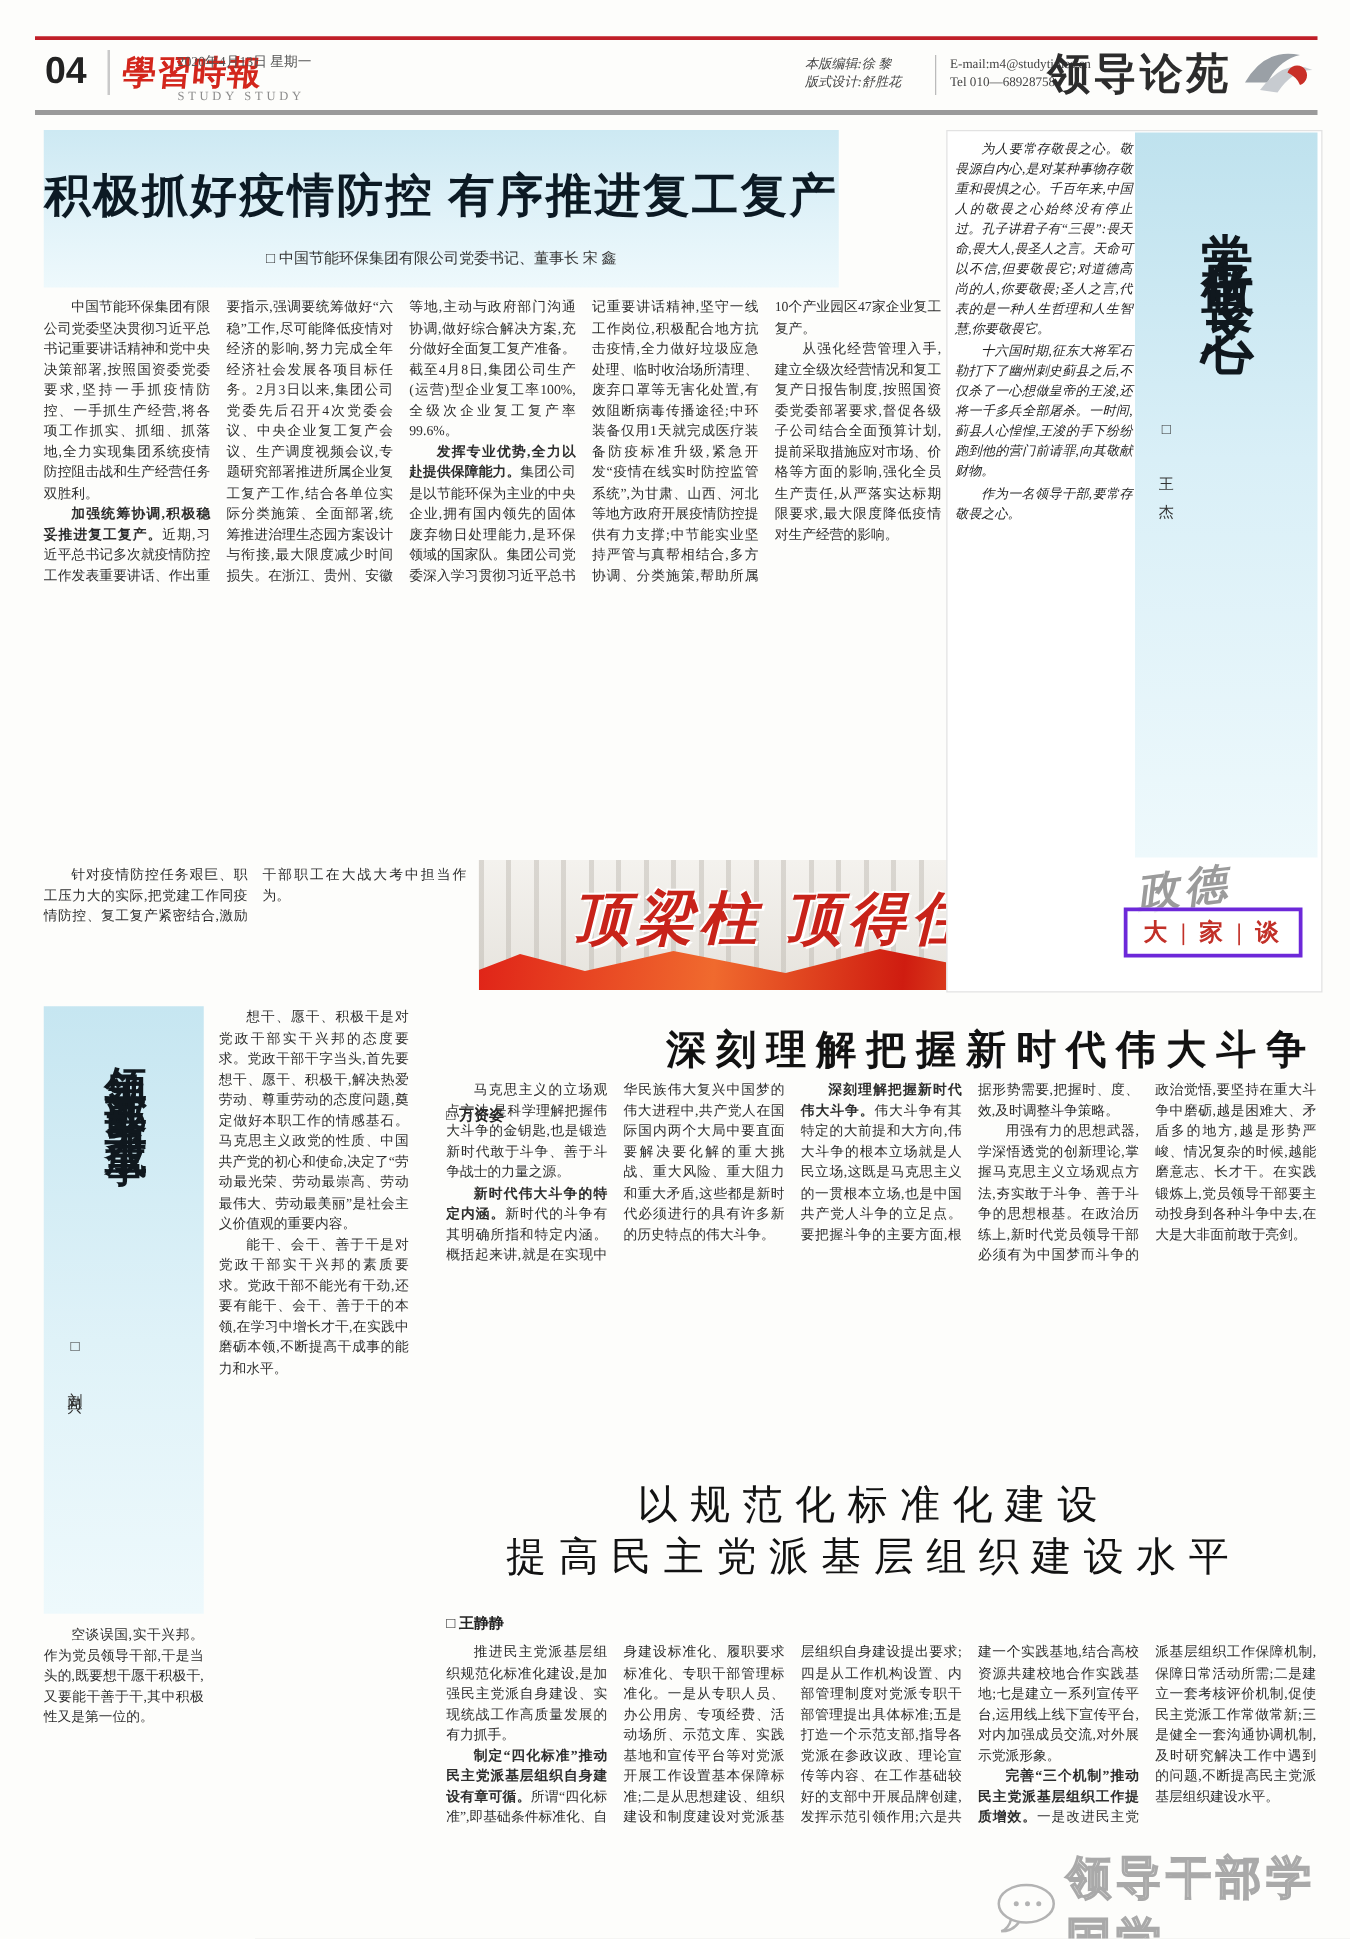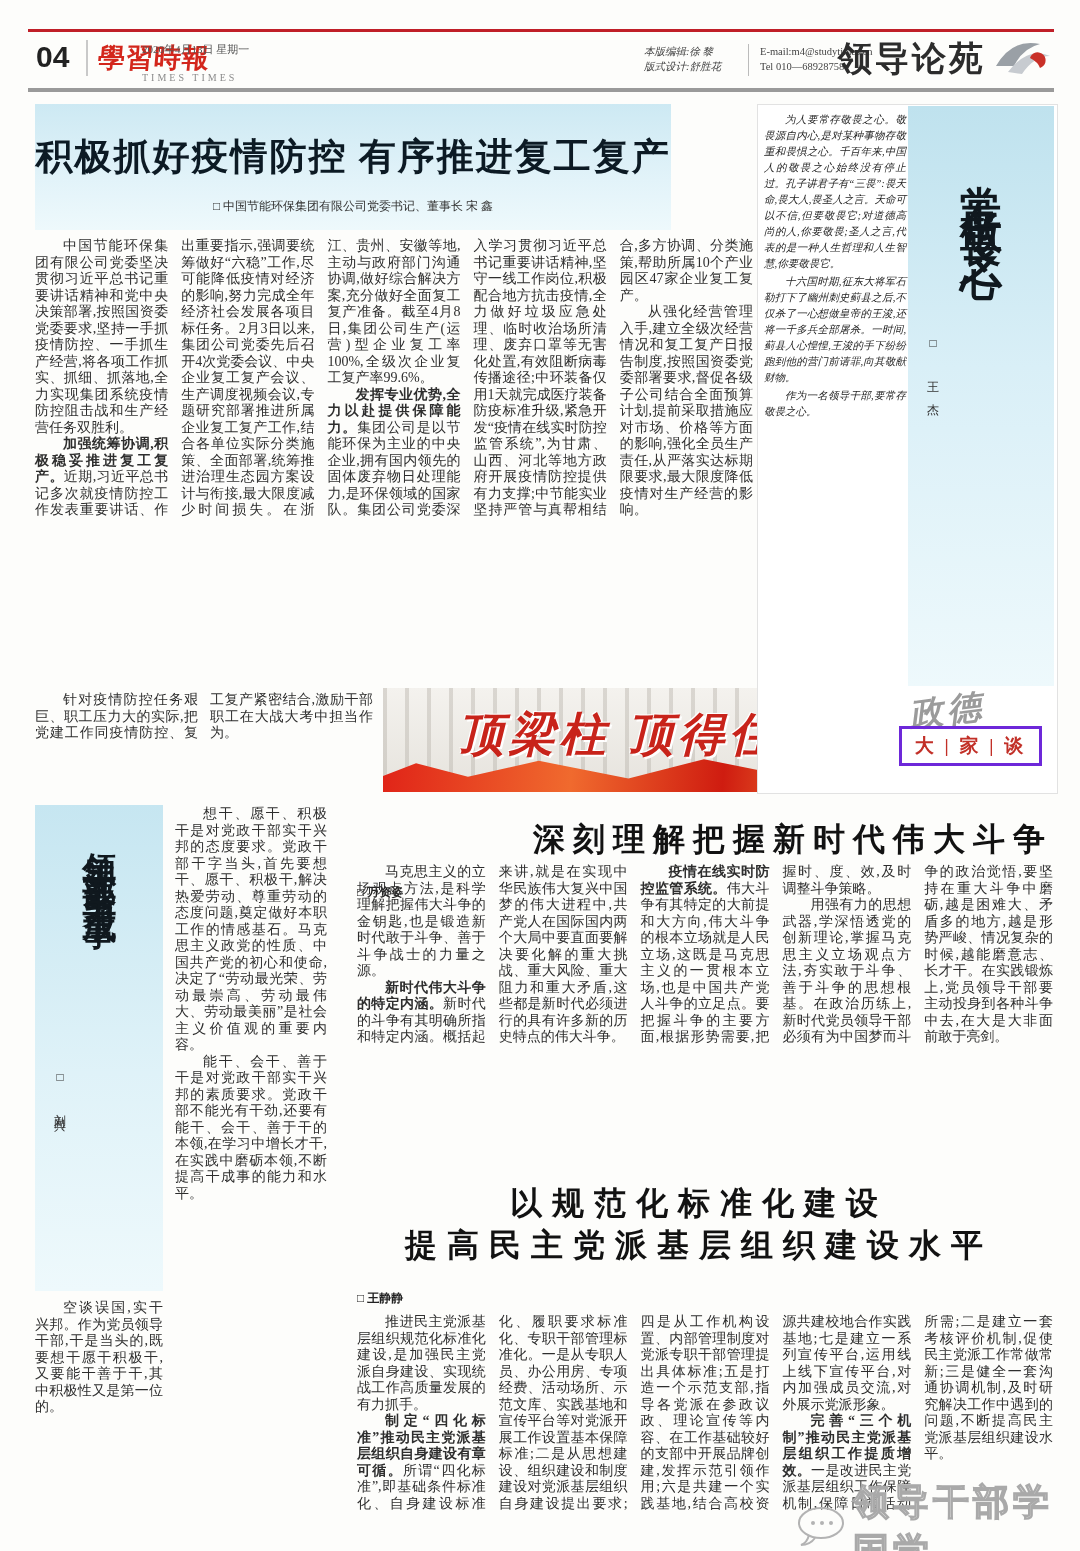--- a/index.html
+++ b/index.html
@@ -28,21 +28,21 @@
   .hdr-rule   { left:28px; top:88px; width:1026px; height:4px; background:#9a9a9a; }
 
   
   .headline-box { left:35px; top:104px; width:636px; height:126px;
                   background:linear-gradient(180deg,#cde9f3 0%,#e2f3f9 60%,#eef9fc 100%);
                   text-align:center; }
   .headline-box h1 { margin:28px 0 0 0; font-size:37px; font-weight:700; letter-spacing:2px;
                      color:#0c1a24; }
   .main-byline  { margin-top:16px; font-size:12px; color:#333; }
 
-  .body-text p { margin:0; text-indent:2em; text-align:justify; font-size:14px;
+  .body-text p { margin:0; text-indent:2em; text-align:justify; font-size:11px;
                  line-height:16.5px; color:#2e2e2e; }
   .plead { font-weight:700; }
   .main-cols   { left:35px; top:238px; width:718px; height:448px;
                  column-count:5; column-gap:13px; }
   .main-bottom { left:35px; top:692px; width:338px; height:98px;
                  column-count:2; column-gap:12px; }
 
   
   .banner { left:383px; top:688px; width:472px; height:104px; background:#edebe6; overflow:hidden; }
   .banner .bldg { position:absolute; inset:0;
@@ -86,41 +86,41 @@
 
   
   .str-title  { left:345px; top:818px; width:708px; text-align:right; font-size:32px;
                 font-weight:700; letter-spacing:8px; color:#121212; }
   .str-byline { left:357px; top:884px; font-size:12px; font-weight:700; color:#222; }
   .str-cols   { left:357px; top:864px; width:696px; height:252px;
                 column-count:5; column-gap:13px; }
 
   
   .std-title  { left:345px; top:1182px; width:708px; text-align:center; font-size:32px;
-                font-weight:700; letter-spacing:10px; color:#121212; line-height:42px; }
+                font-weight:400; letter-spacing:10px; color:#121212; line-height:42px; }
   .std-byline { left:357px; top:1290px; font-size:12px; font-weight:700; color:#222; }
   .std-cols   { left:357px; top:1314px; width:696px; height:230px;
                 column-count:5; column-gap:13px; }
 
   
   .watermark { left:795px; top:1478px; display:flex; align-items:center; gap:6px; }
   .wm-text   { font-size:36px; font-weight:700; letter-spacing:4px; color:#f3f3f1;
                -webkit-text-stroke:1.2px #a9a9a9; }
 </style>
 </head>
 <body>
 
 <div class="page">
 
   <div class="abs top-rule"></div>
   <div class="abs page-num">04</div>
   <div class="abs pn-div"></div>
   <div class="abs masthead">學習時報</div>
   <div class="abs date-line">2020年4月13日  星期一</div>
-  <div class="abs masthead-en">TIMES TIMES</div>
+  <div class="abs masthead-en">STUDY STUDY</div>
   <div class="abs editors">
     <div>本版编辑:徐  黎</div>
     <div>版式设计:舒胜花</div>
   </div>
   <div class="abs hdr-div"></div>
   <div class="abs contact">
     <div>E-mail:m4@studytimes.cn</div>
     <div>Tel 010—68928758</div>
   </div>
   <div class="abs section-t">领导论苑</div>
@@ -184,21 +184,21 @@
   <p class="para"><b class="plead"></b><span>想干、愿干、积极干是对党政干部实干兴邦的态度要求。党政干部干字当头,首先要想干、愿干、积极干,解决热爱劳动、尊重劳动的态度问题,奠定做好本职工作的情感基石。马克思主义政党的性质、中国共产党的初心和使命,决定了“劳动最光荣、劳动最崇高、劳动最伟大、劳动最美丽”是社会主义价值观的重要内容。</span></p>
       <p class="para"><b class="plead"></b><span>能干、会干、善于干是对党政干部实干兴邦的素质要求。党政干部不能光有干劲,还要有能干、会干、善于干的本领,在学习中增长才干,在实践中磨砺本领,不断提高干成事的能力和水平。</span></p>
     </div>
 
   <div class="abs str-title">深刻理解把握新时代伟大斗争</div>
   <div class="abs str-byline">□ 万资姿</div>
   <div class="abs str-cols body-text">
 
   <p class="para"><b class="plead"></b><span>马克思主义的立场观点方法,是科学理解把握伟大斗争的金钥匙,也是锻造新时代敢于斗争、善于斗争战士的力量之源。</span></p>
       <p class="para"><b class="plead">新时代伟大斗争的特定内涵。</b><span>新时代的斗争有其明确所指和特定内涵。概括起来讲,就是在实现中华民族伟大复兴中国梦的伟大进程中,共产党人在国际国内两个大局中要直面要解决要化解的重大挑战、重大风险、重大阻力和重大矛盾,这些都是新时代必须进行的具有许多新的历史特点的伟大斗争。</span></p>
-      <p class="para"><b class="plead">疫情在线实时防控监管系统。</b><span>伟大斗争有其特定的大前提和大方向,伟大斗争的根本立场就是人民立场,这既是马克思主义的一贯根本立场,也是中国共产党人斗争的立足点。要把握斗争的主要方面,根据形势需要,把握时、度、效,及时调整斗争策略。</span></p>
+      <p class="para"><b class="plead">深刻理解把握新时代伟大斗争。</b><span>伟大斗争有其特定的大前提和大方向,伟大斗争的根本立场就是人民立场,这既是马克思主义的一贯根本立场,也是中国共产党人斗争的立足点。要把握斗争的主要方面,根据形势需要,把握时、度、效,及时调整斗争策略。</span></p>
       <p class="para"><b class="plead"></b><span>用强有力的思想武器,学深悟透党的创新理论,掌握马克思主义立场观点方法,夯实敢于斗争、善于斗争的思想根基。在政治历练上,新时代党员领导干部必须有为中国梦而斗争的政治觉悟,要坚持在重大斗争中磨砺,越是困难大、矛盾多的地方,越是形势严峻、情况复杂的时候,越能磨意志、长才干。在实践锻炼上,党员领导干部要主动投身到各种斗争中去,在大是大非面前敢于亮剑。</span></p>
     </div>
 
   <div class="abs std-title">
     <div>以规范化标准化建设</div>
     <div>提高民主党派基层组织建设水平</div>
   </div>
   <div class="abs std-byline">□ 王静静</div>
   <div class="abs std-cols body-text">
 

